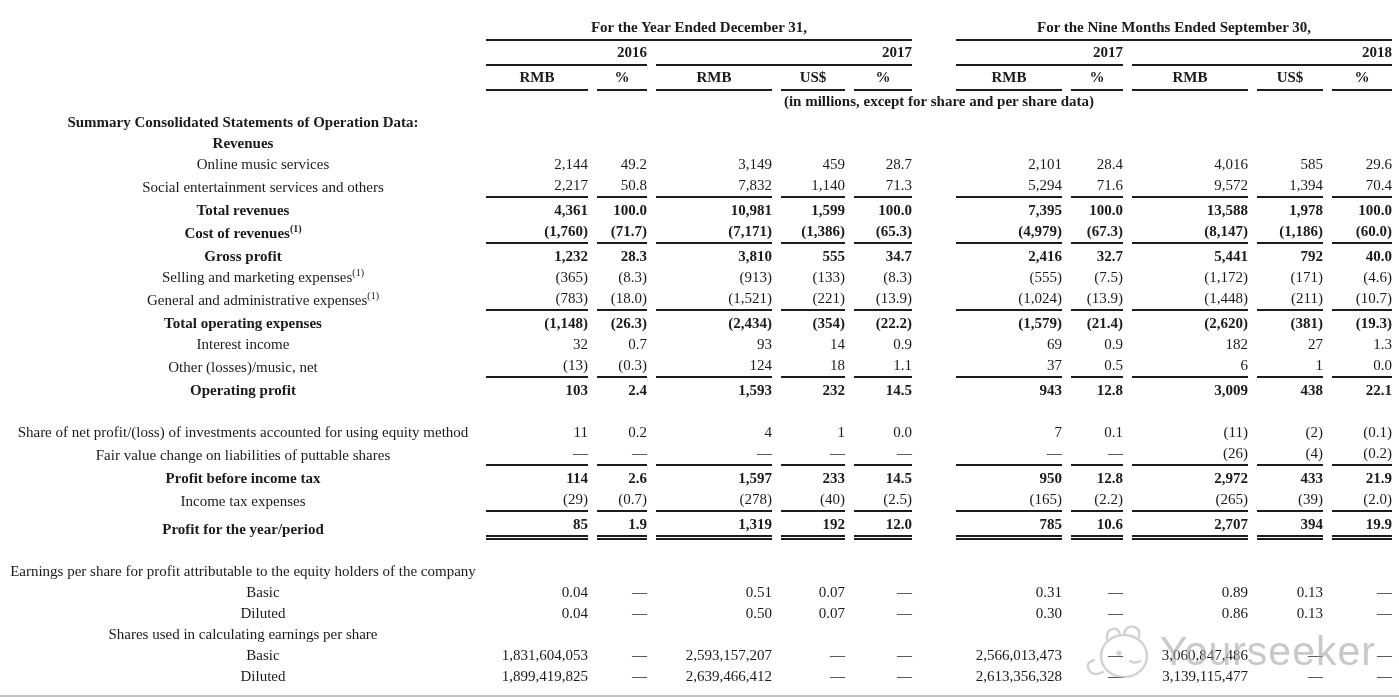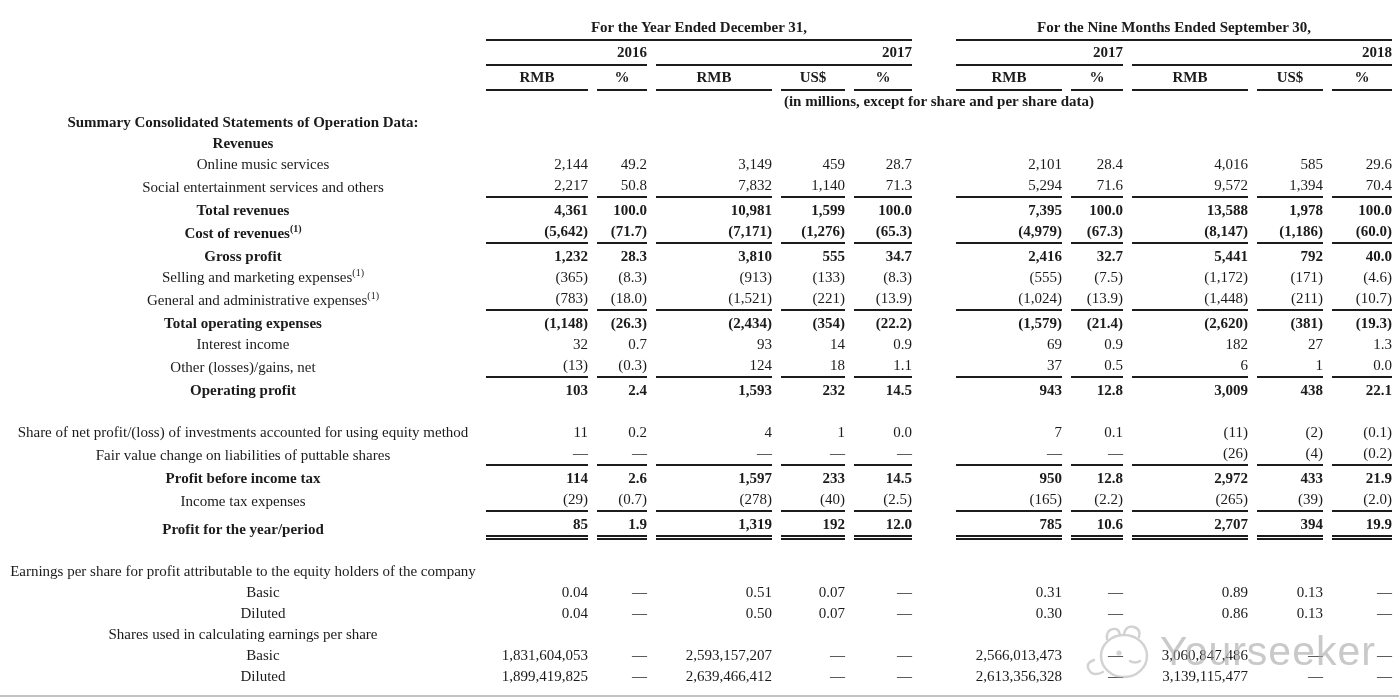--- a/index.html
+++ b/index.html
@@ -178,24 +178,24 @@
           <td class="num">100.0</td>
           <td class="sp"></td>
           <td class="num">7,395</td>
           <td class="num">100.0</td>
           <td class="num">13,588</td>
           <td class="num">1,978</td>
           <td class="num">100.0</td>
         </tr>
         <tr class="bold r1">
           <td class="lbl">Cost of revenues<sup>(1)</sup></td>
-          <td class="num">(5,642)</td>
+          <td class="num">(1,760)</td>
           <td class="num">(71.7)</td>
           <td class="num">(7,171)</td>
-          <td class="num">(1,276)</td>
+          <td class="num">(1,386)</td>
           <td class="num">(65.3)</td>
           <td class="sp"></td>
           <td class="num">(4,979)</td>
           <td class="num">(67.3)</td>
           <td class="num">(8,147)</td>
           <td class="num">(1,186)</td>
           <td class="num">(60.0)</td>
         </tr>
         <tr class="bold pad">
           <td class="lbl">Gross profit</td>
@@ -261,21 +261,21 @@
           <td class="num">14</td>
           <td class="num">0.9</td>
           <td class="sp"></td>
           <td class="num">69</td>
           <td class="num">0.9</td>
           <td class="num">182</td>
           <td class="num">27</td>
           <td class="num">1.3</td>
         </tr>
         <tr class="r1">
-          <td class="lbl">Other (losses)/gains, net</td>
+          <td class="lbl">Other (losses)/music, net</td>
           <td class="num">(13)</td>
           <td class="num">(0.3)</td>
           <td class="num">124</td>
           <td class="num">18</td>
           <td class="num">1.1</td>
           <td class="sp"></td>
           <td class="num">37</td>
           <td class="num">0.5</td>
           <td class="num">6</td>
           <td class="num">1</td>

